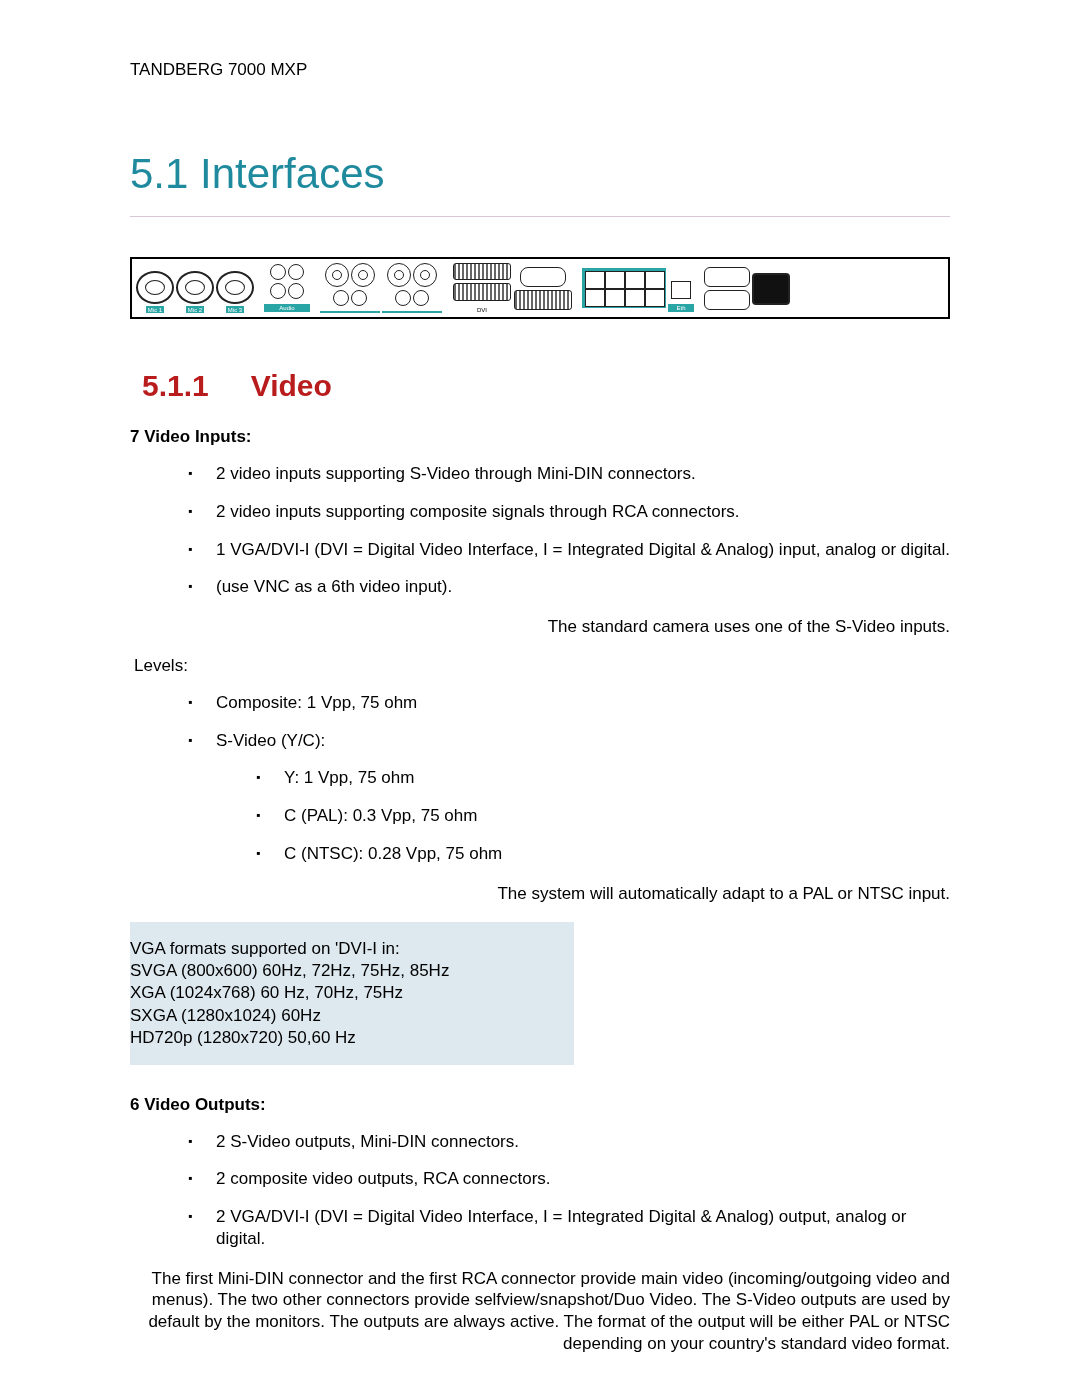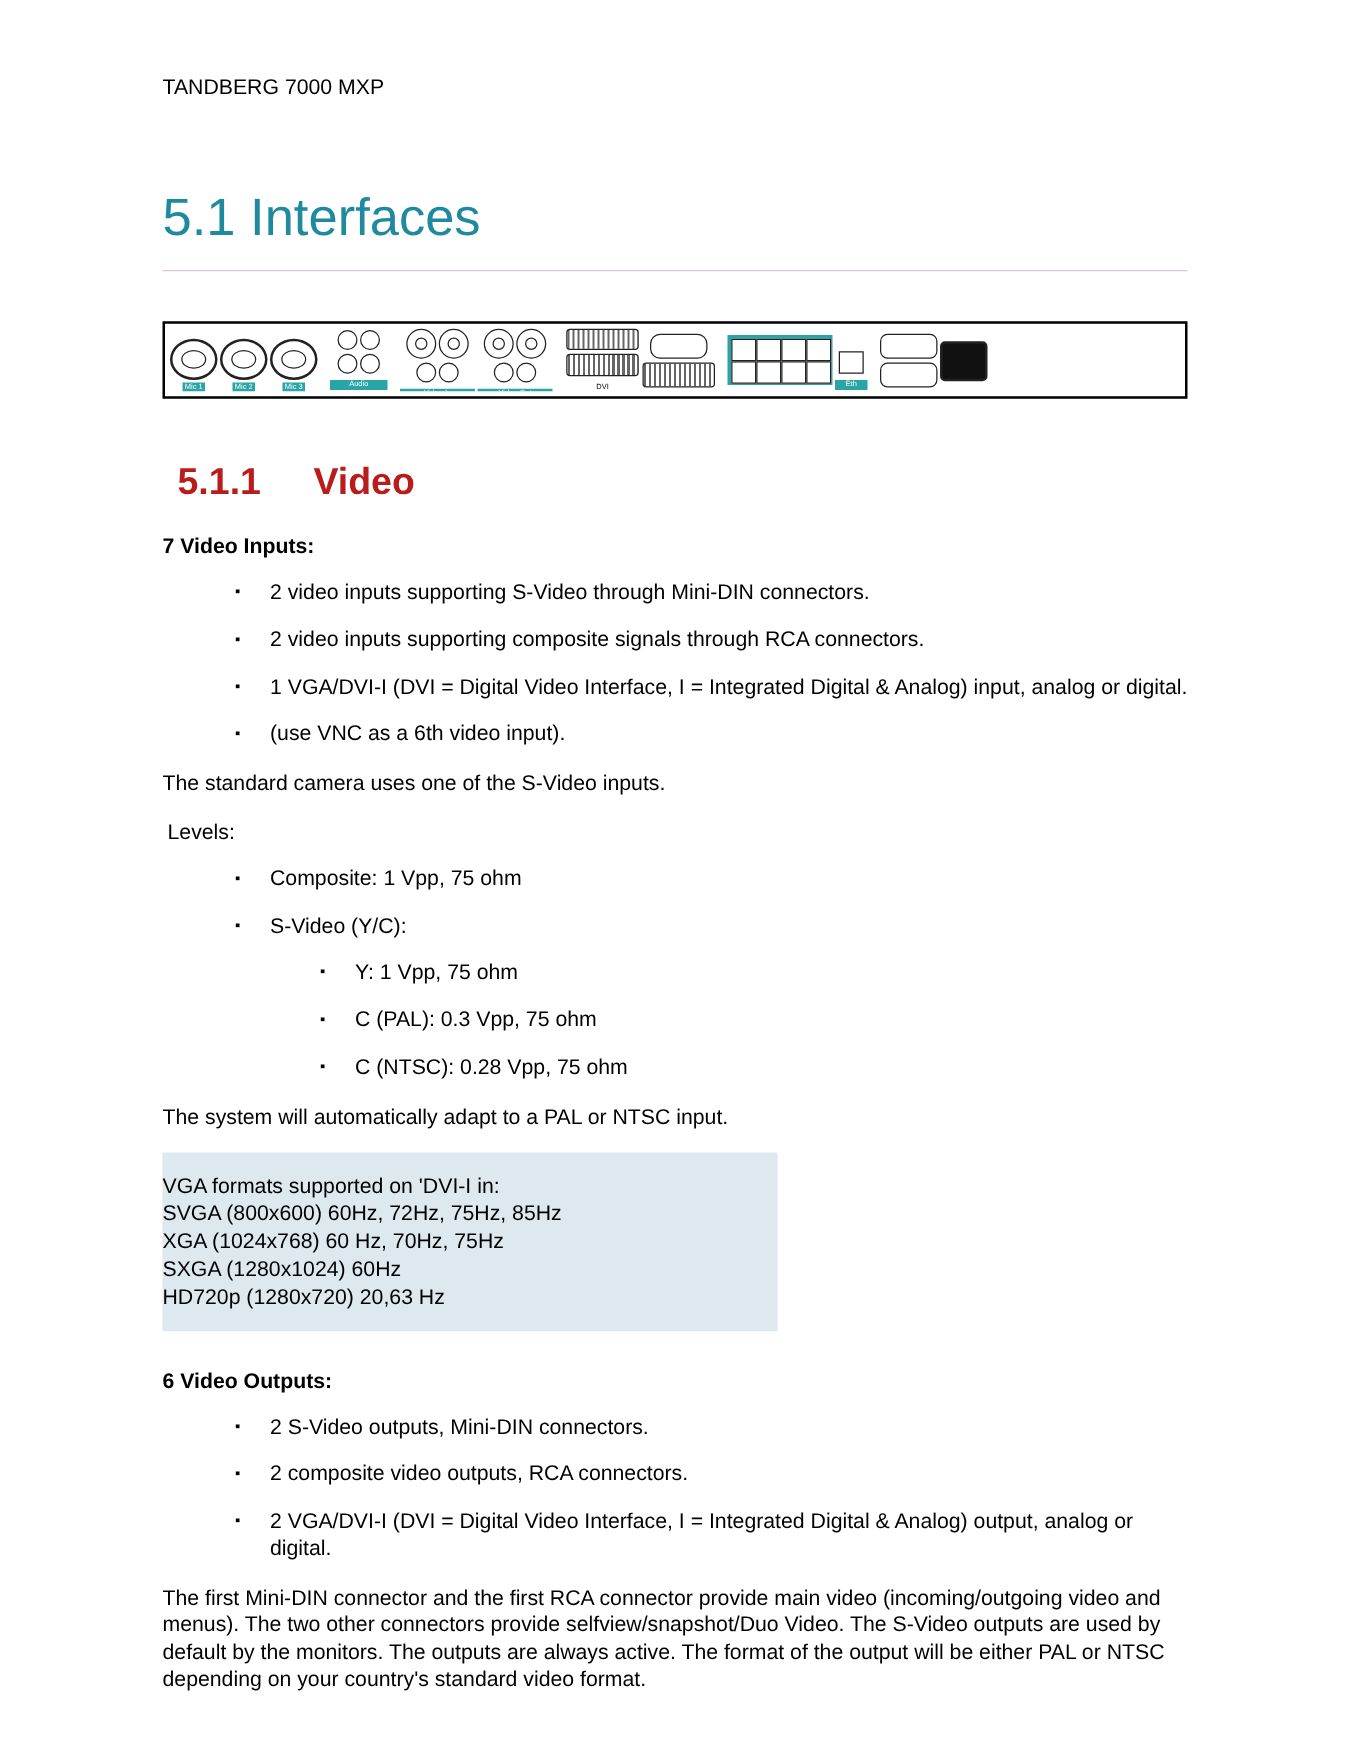--- a/index.html
+++ b/index.html
@@ -119,30 +119,31 @@
     top: 3px;
   }
   ul.bullets.nested {
     padding-left: 40px;
     margin-bottom: 0;
   }
   p.para {
     font-size: 17px;
     margin: 0 0 18px 0;
     line-height: 1.28;
+    text-align: right;
   }
   .levels-label {
     font-size: 17px;
     margin: 0 0 0 4px;
   }
   .vga-box {
     background: #dde8ef;
     padding: 16px 0 16px 0;
     margin: 8px 0 30px 0;
-    width: 492px;
+    width: 444px;
   }
   .vga-box p {
     font-size: 17px;
     margin: 0;
     line-height: 1.3;
   }
   .page-number {
     font-size: 17px;
     margin-top: 56px;
   }
@@ -271,21 +272,21 @@
     </li>
   </ul>
 
   <p class="para" style="margin-top:18px">The system will automatically adapt to a PAL or NTSC input.</p>
 
   <div class="vga-box">
     <p>VGA formats supported on 'DVI-I in:</p>
     <p>SVGA (800x600) 60Hz, 72Hz, 75Hz, 85Hz</p>
     <p>XGA (1024x768) 60 Hz, 70Hz, 75Hz</p>
     <p>SXGA (1280x1024) 60Hz</p>
-    <p>HD720p (1280x720) 20,63 Hz</p>
+    <p>HD720p (1280x720) 50,60 Hz</p>
   </div>
 
   <div class="bold-label">6 Video Outputs:</div>
   <ul class="bullets">
     <li>2 S-Video outputs, Mini-DIN connectors.</li>
     <li>2 composite video outputs, RCA connectors.</li>
     <li>2 VGA/DVI-I (DVI = Digital Video Interface, I = Integrated Digital &amp; Analog) output, analog or digital.</li>
   </ul>
 
   <p class="para">The first Mini-DIN connector and the first RCA connector provide main video (incoming/outgoing video and menus). The two other connectors provide selfview/snapshot/Duo Video. The S-Video outputs are used by default by the monitors. The outputs are always active. The format of the output will be either PAL or NTSC depending on your country's standard video format.</p>

